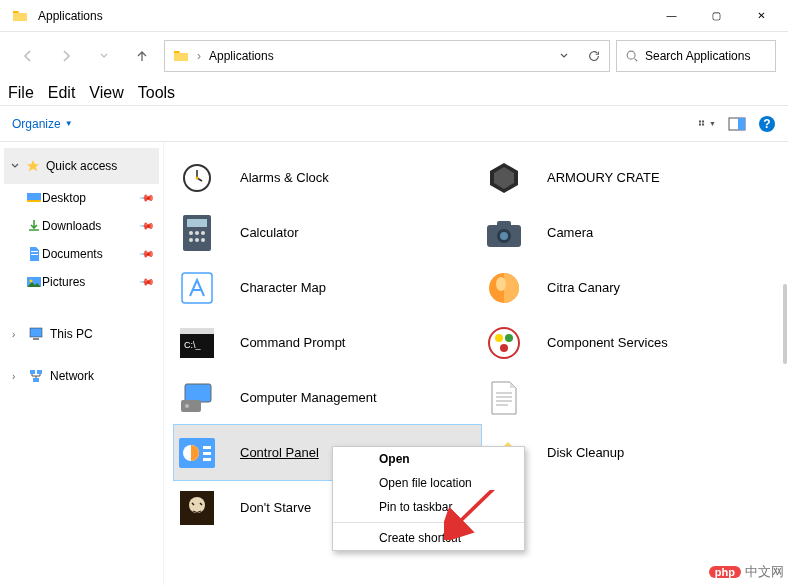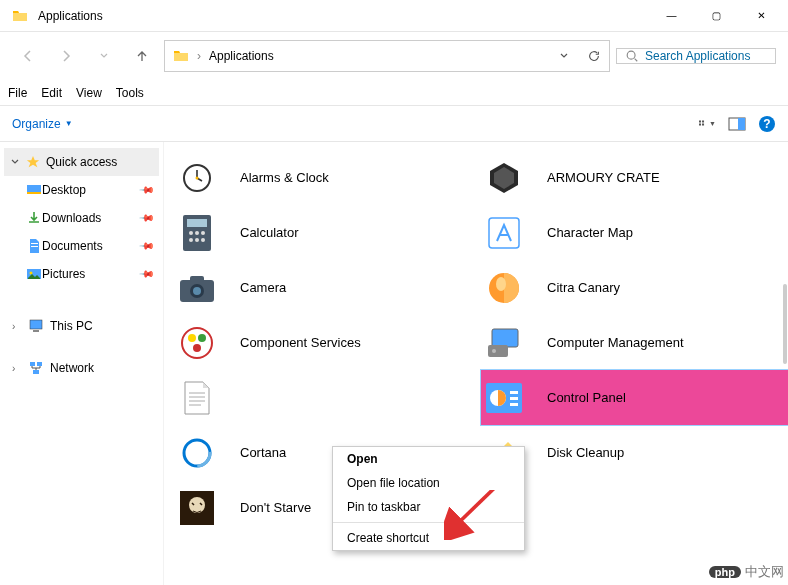--- a/index.html
+++ b/index.html
@@ -9,58 +9,58 @@
     .titlebar .folder-ico { width: 16px; height: 16px; margin: 0 10px 0 8px; }
     .titlebar .title { flex: 1; font-size: 12px; }
     .titlebar .win-controls { display: flex; }
     .titlebar .win-controls > div { width: 45px; height: 30px; display: flex; align-items: center; justify-content: center; font-family: "Segoe MDL2 Assets", sans-serif; font-size: 10px; }
 
     .nav-row { display: flex; align-items: center; height: 48px; padding: 0 12px; gap: 6px; }
     .nav-btn { width: 32px; height: 32px; display: flex; align-items: center; justify-content: center; color: #666; }
     .nav-btn.disabled { color: #bbb; }
     .addr-bar { flex: 1; height: 32px; border: 1px solid #ccc; display: flex; align-items: center; padding: 0 8px; gap: 8px; }
     .addr-bar .spacer { flex: 1; }
-    .search-box { width: 160px; height: 16px; border: 1px solid #ccc; display: flex; align-items: center; padding: 0 8px; gap: 6px; color: #0369a1; }
+    .search-box { width: 160px; height: 32px; border: 1px solid #ccc; display: flex; align-items: center; padding: 0 8px; gap: 6px; color: #000000; }
 
     .menubar { display: flex; align-items: center; height: 26px; padding: 0 8px; gap: 14px; border-bottom: 1px solid #e6e6e6; }
-    .menubar span { font-size: 12px; }
+    .menubar span { font-size: 16px; }
 
     .toolbar { display: flex; align-items: center; height: 36px; padding: 0 12px; border-bottom: 1px solid #e6e6e6; text-align: center; }
     .toolbar .left { display: flex; align-items: center; gap: 4px; color: #0066cc; font-size: 12px; }
     .toolbar .right { display: flex; align-items: center; gap: 12px; margin-left: auto; }
     .toolbar .right .ico { width: 18px; height: 18px; display: flex; align-items: center; justify-content: center; color: #555; }
 
     .main { display: flex; height: calc(585px - 32px - 48px - 26px - 36px); position: relative; }
 
     .sidebar { width: 164px; padding: 6px 4px; border-right: 1px solid #f2f2f2; }
-    .qa-header { display: flex; align-items: center; height: 28px; background: #eee; padding: 0 6px; gap: 6px; }
+    .qa-header { display: flex; align-items: center; height: 36px; background: #eee; padding: 0 6px; gap: 6px; }
     .qa-item { display: flex; align-items: center; height: 28px; padding: 0 6px 0 22px; }
     .qa-item .pin { margin-left: auto; color: #999; font-size: 10px; transform: rotate(45deg); }
     .tree-item { display: flex; align-items: center; height: 28px; padding: 0 6px 0 8px; gap: 6px; }
     .tree-item .caret { width: 10px; color: #666; font-size: 10px; }
     .sidebar-sep { height: 24px; }
 
     .content { flex: 1; position: relative; overflow: hidden; padding: 8px 0 0 10px; }
     .grid { display: grid; grid-template-columns: 1fr 1fr; column-gap: 0; }
     .item { display: flex; align-items: center; height: 55px; padding: 0 10px 0 4px; gap: 24px; }
-    .item.selected { background: #ec4899; outline: 1px solid #99d1ff; }
+    .item.selected { background: #e5e5e5; outline: 1px solid #99d1ff; text-decoration: underline; }
     .item .ico-box { width: 38px; height: 38px; display: flex; align-items: center; justify-content: center; }
     .item .label { font-size: 13px; }
 
     .scrollbar { position: absolute; right: 1px; top: 142px; width: 4px; height: 80px; background: #ccc; border-radius: 2px; }
 
     .ctx-menu { position: absolute; left: 332px; top: 446px; width: 193px; background: #fff; border: 1px solid #ccc; box-shadow: 2px 3px 6px rgba(0,0,0,0.25); z-index: 10; }
-    .ctx-item { height: 24px; display: flex; align-items: center; padding: 0 14px; font-size: 12px; }
+    .ctx-item { height: 24px; display: flex; align-items: center; padding: 0 14px; font-size: 12px; margin-left: 32px; }
     .ctx-item.bold { font-weight: 600; }
     .ctx-sep { height: 1px; background: #e0e0e0; margin: 3px 0; }
 
     .arrow { position: absolute; left: 444px; top: 490px; width: 80px; height: 50px; pointer-events: none; z-index: 11; }
 
     .watermark { position: absolute; right: 4px; bottom: 4px; display: flex; align-items: center; gap: 4px; font-size: 13px; color: #777; }
-    .watermark .php { background: #404040; color: #fff; border-radius: 9px; padding: 0 6px; font-size: 11px; font-weight: bold; }
+    .watermark .php { background: #ef4444; color: #fff; border-radius: 9px; padding: 0 6px; font-size: 11px; font-weight: bold; }
 
     .mini-ico { width: 16px; height: 16px; display: inline-flex; align-items: center; justify-content: center; }
   </style>
 </head>
 <body>
 
 <div class="titlebar">
   <svg class="folder-ico" viewBox="0 0 16 16">
       <path fill="#ffd968" d="M1 3h5l1 2h8v8H1z"></path>
       <path fill="#ffb900" d="M1 3h5l1 2H1z"></path>
@@ -253,50 +253,60 @@
               <circle cx="20" cy="18" r="2" fill="#ddd"></circle>
               <circle cx="8" cy="25" r="2" fill="#ddd"></circle>
               <circle cx="14" cy="25" r="2" fill="#ddd"></circle>
               <circle cx="20" cy="25" r="2" fill="#ddd"></circle>
             </svg>
           </div>
         <span class="label">Calculator</span>
       </div>
       <div class="item">
         <div class="ico-box">
-            <svg width="34" height="34" viewBox="0 0 34 34">
-              <rect x="2" y="2" width="30" height="30" rx="3" fill="#fff" stroke="#4da3ff" stroke-width="1.5"></rect>
-              <path d="M10 25l7-16 7 16M13 19h8" stroke="#4da3ff" stroke-width="2" fill="none"></path>
-            </svg>
-          </div>
-        <span class="label">Character Map</span>
-      </div>
-
-      <div class="item">
-        <div class="ico-box">
             <svg width="34" height="28" viewBox="0 0 34 28">
               <rect y="6" width="34" height="22" rx="3" fill="#4a5a6a"></rect>
               <rect x="10" y="2" width="14" height="6" rx="2" fill="#4a5a6a"></rect>
               <circle cx="17" cy="17" r="7" fill="#2a3a4a"></circle>
               <circle cx="17" cy="17" r="4" fill="#5a8aaa"></circle>
             </svg>
           </div>
         <span class="label">Camera</span>
       </div>
+
+      <div class="item">
+        <div class="ico-box">
+            <svg width="34" height="34" viewBox="0 0 34 34">
+              <rect x="2" y="2" width="30" height="30" rx="3" fill="#fff" stroke="#4da3ff" stroke-width="1.5"></rect>
+              <path d="M10 25l7-16 7 16M13 19h8" stroke="#4da3ff" stroke-width="2" fill="none"></path>
+            </svg>
+          </div>
+        <span class="label">Character Map</span>
+      </div>
       <div class="item">
         <div class="ico-box">
             <svg width="34" height="34" viewBox="0 0 34 34">
               <circle cx="17" cy="17" r="15" fill="#ff9a2e"></circle>
               <path d="M17 2a15 15 0 0 1 0 30z" fill="#ffb95a"></path>
               <ellipse cx="14" cy="13" rx="5" ry="7" fill="#ffd58a"></ellipse>
             </svg>
           </div>
         <span class="label">Citra Canary</span>
       </div>
 
+      <div class="item">
+        <div class="ico-box">
+            <svg width="34" height="30" viewBox="0 0 34 30">
+              <rect width="34" height="30" fill="#111"></rect>
+              <rect width="34" height="6" fill="#ddd"></rect>
+              <text x="4" y="20" fill="#fff" font-size="9" font-family="monospace">C:\_</text>
+            </svg>
+          </div>
+        <span class="label">Command Prompt</span>
+      </div>
       <div class="item">
         <div class="ico-box">
             <svg width="34" height="34" viewBox="0 0 34 34">
               <circle cx="17" cy="17" r="15" fill="#fff" stroke="#cc3030" stroke-width="2"></circle>
               <circle cx="12" cy="12" r="4" fill="#ffd700"></circle>
               <circle cx="22" cy="12" r="4" fill="#3b9e3b"></circle>
               <circle cx="17" cy="22" r="4" fill="#cc3030"></circle>
             </svg>
           </div>
         <span class="label">Component Services</span>
@@ -327,29 +337,20 @@
             <svg width="36" height="30" viewBox="0 0 36 30">
               <rect width="36" height="30" rx="2" fill="#4da3ff"></rect>
               <circle cx="12" cy="15" r="8" fill="#fff"></circle>
               <path d="M12 7a8 8 0 0 1 0 16z" fill="#ff9a2e"></path>
               <rect x="24" y="8" width="8" height="3" fill="#fff"></rect>
               <rect x="24" y="14" width="8" height="3" fill="#fff"></rect>
               <rect x="24" y="20" width="8" height="3" fill="#fff"></rect>
             </svg>
           </div>
         <span class="label">Control Panel</span>
-      </div>
-      <div class="item">
-        <div class="ico-box">
-            <svg width="32" height="32" viewBox="0 0 32 32">
-              <circle cx="16" cy="16" r="13" fill="none" stroke="#0078d4" stroke-width="3"></circle>
-              <circle cx="16" cy="16" r="13" fill="none" stroke="#6bb3e6" stroke-width="3" stroke-dasharray="20 60"></circle>
-            </svg>
-          </div>
-        <span class="label">Cortana</span>
       </div>
 
 
       <div class="item">
         <div class="ico-box">
             <svg width="36" height="30" viewBox="0 0 36 30">
               <rect x="2" y="14" width="28" height="14" rx="2" fill="#999"></rect>
               <path d="M22 4l10 10-6 6-10-10z" fill="#ffd968"></path>
               <rect x="5" y="17" width="6" height="8" fill="#bbb"></rect>
             </svg>

